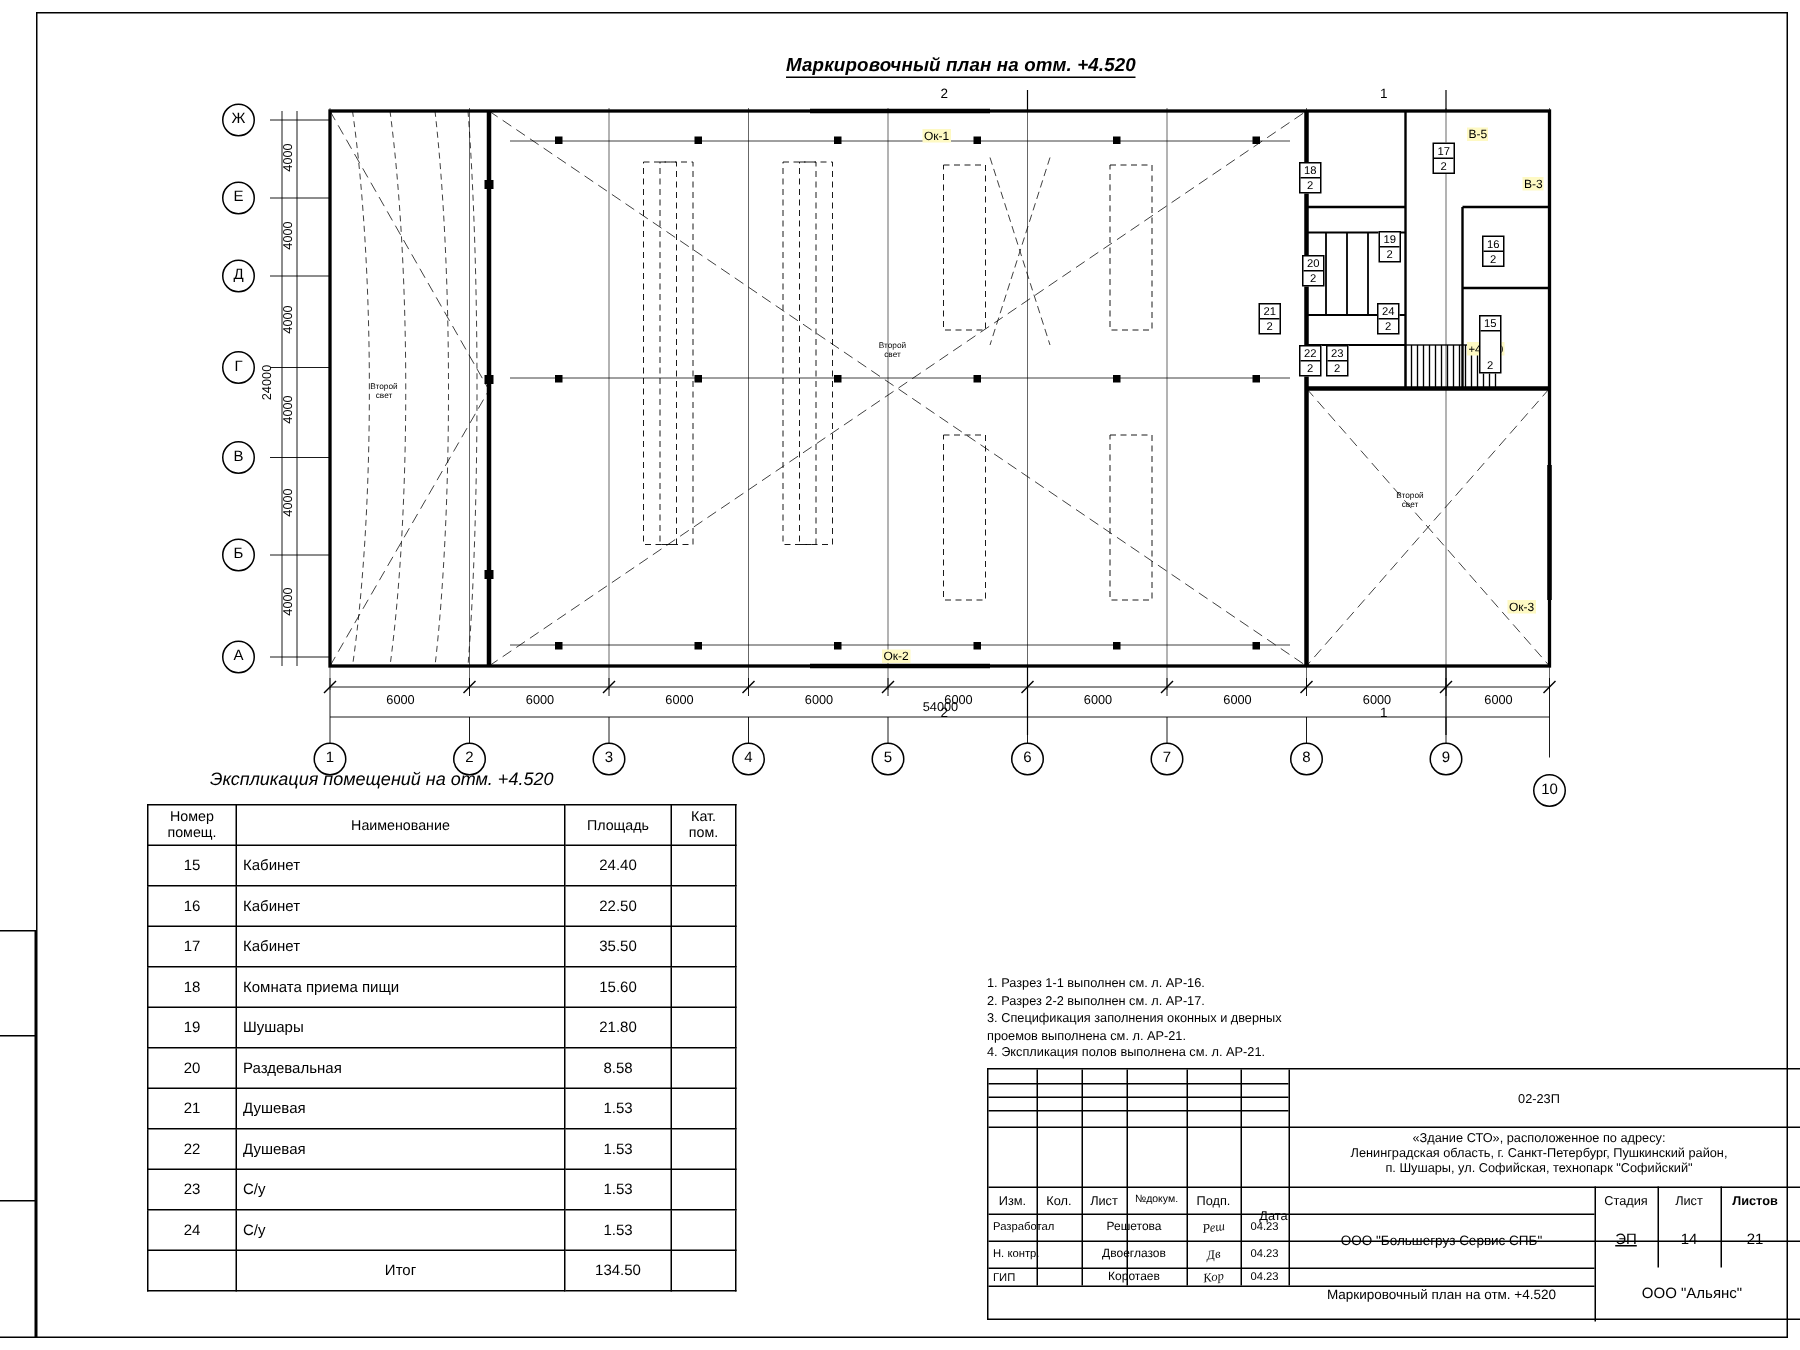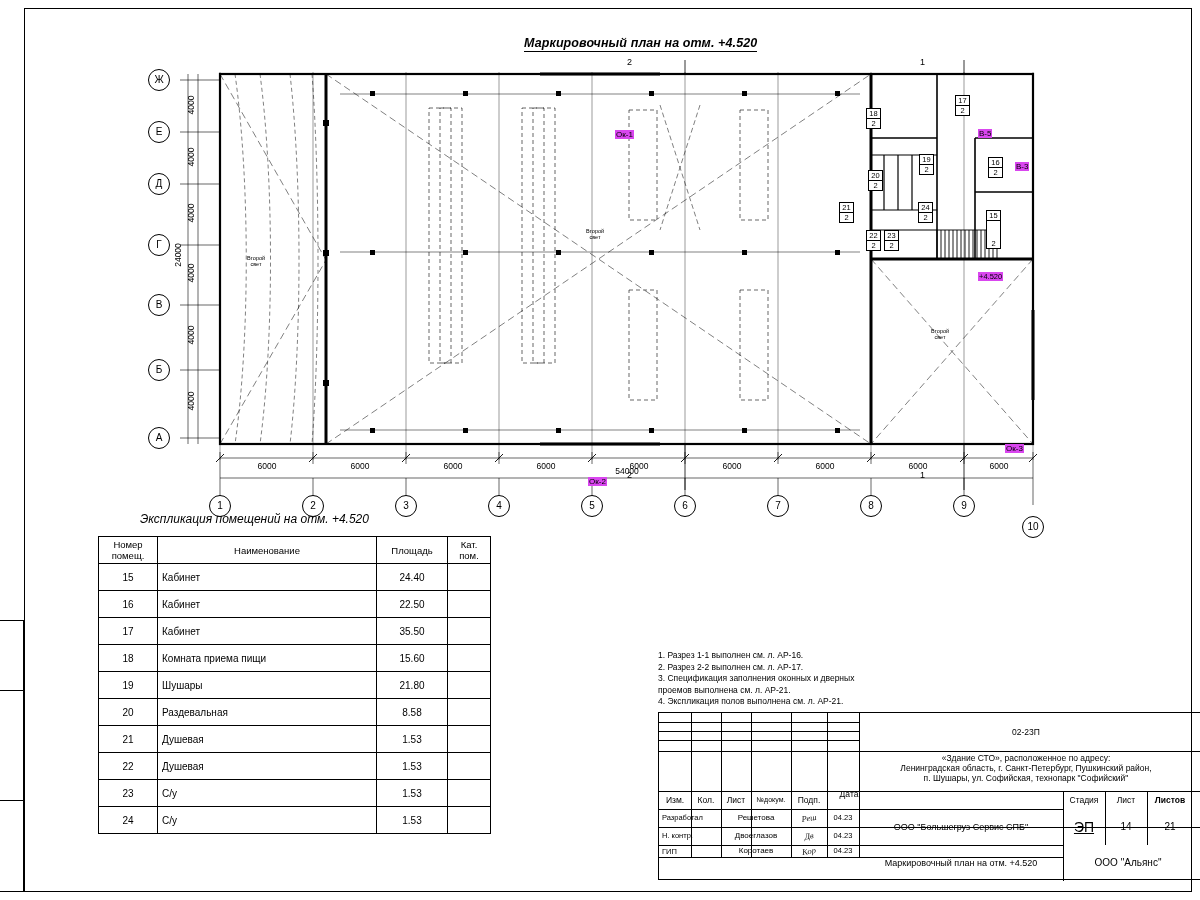--- a/index.html
+++ b/index.html
@@ -88,23 +88,22 @@
     background: #fff;
     font-size: 7.5px;
     text-align: center;
     line-height: 9px;
   }
   .room-num .top { border-bottom: 0.8px solid #000; }
   .label-sm {
     position: absolute;
     font-size: 8px;
     white-space: nowrap;
-    background: #d946ef;
+    background: #fef9c3;
     padding: 0 1px;
-    margin-top: 44px;
   }
   .label-xs {
     position: absolute;
     font-size: 5.5px;
     white-space: nowrap;
     text-align: center;
     line-height: 6px;
     color: #000;
   }
   .section-mark {
@@ -564,20 +563,26 @@
       <td class="col-name">С/у</td>
       <td class="col-area">1.53</td>
       <td class="col-cat"></td>
     </tr>
     <tr>
       <td class="col-num">24</td>
       <td class="col-name">С/у</td>
       <td class="col-area">1.53</td>
       <td class="col-cat"></td>
     </tr>
+    <tr>
+      <td class="col-num"></td>
+      <td class="col-name total-name">Итог</td>
+      <td class="col-area">134.50</td>
+      <td class="col-cat"></td>
+    </tr>
   </tbody>
 </table>
 
 <div class="notes">
   <div>1. Разрез 1-1 выполнен см. л. АР-16.</div>
   <div>2. Разрез 2-2 выполнен см. л. АР-17.</div>
   <div>3. Спецификация заполнения оконных и дверных</div>
   <div>    проемов выполнена см. л. АР-21.</div>
   <div>4. Экспликация полов выполнена см. л. АР-21.</div>
 </div>
@@ -611,21 +616,21 @@
     <div>«Здание СТО», расположенное по адресу:</div>
     <div>Ленинградская область, г. Санкт-Петербург, Пушкинский район,</div>
     <div>п. Шушары, ул. Софийская, технопарк "Софийский"</div>
   </div>
 
   <div class="cellbox" style="left:0; top:78px; width:32px; height:18px;">Изм.</div>
   <div class="cellbox" style="left:32px; top:78px; width:30px; height:18px;">Кол.</div>
   <div class="cellbox" style="left:62px; top:78px; width:30px; height:18px;">Лист</div>
   <div class="cellbox" style="left:92px; top:78px; width:40px; height:18px; font-size:7px;">№докум.</div>
   <div class="cellbox" style="left:132px; top:78px; width:36px; height:18px;">Подп.</div>
-  <div class="cellbox" style="left:168px; top:72px; width:32px; height:18px;padding-left:12px;">Дата</div>
+  <div class="cellbox" style="left:168px; top:88px; width:32px; height:18px;padding-left:12px;">Дата</div>
 
   <div class="cellbox left" style="left:0; top:96px; width:62px; height:18px; font-size:7.5px;">Разработал</div>
   <div class="cellbox" style="left:62px; top:96px; width:70px; height:18px; font-size:8px;">Решетова</div>
   <div class="cellbox sig" style="left:132px; top:96px; width:36px; height:18px;">Реш</div>
   <div class="cellbox" style="left:168px; top:96px; width:32px; height:18px; font-size:7.5px;">04.23</div>
 
   <div class="cellbox left" style="left:0; top:114px; width:62px; height:18px; font-size:7.5px;">Н. контр.</div>
   <div class="cellbox" style="left:62px; top:114px; width:70px; height:18px; font-size:8px;">Двоеглазов</div>
   <div class="cellbox sig" style="left:132px; top:114px; width:36px; height:18px;">Дв</div>
   <div class="cellbox" style="left:168px; top:114px; width:32px; height:18px; font-size:7.5px;">04.23</div>
@@ -634,18 +639,18 @@
   <div class="cellbox" style="left:62px; top:130px; width:70px; height:16px; font-size:8px;text-align:right;">Коротаев</div>
   <div class="cellbox sig" style="left:132px; top:130px; width:36px; height:16px;">Кор</div>
   <div class="cellbox" style="left:168px; top:130px; width:32px; height:16px; font-size:7.5px;">04.23</div>
 
   <div class="cellbox" style="left:200px; top:96px; width:204px; height:36px; font-size:9px;">ООО "Большегруз Сервис СПБ"</div>
   <div class="cellbox" style="left:200px; top:132px; width:204px; height:36px; font-size:9px;">Маркировочный план на отм. +4.520</div>
 
   <div class="cellbox" style="left:404px; top:78px; width:42px; height:18px; font-size:8.5px;">Стадия</div>
   <div class="cellbox" style="left:446px; top:78px; width:42px; height:18px; font-size:8.5px;">Лист</div>
   <div class="cellbox" style="left:488px; top:78px; width:46px; height:18px; font-size:8.5px;font-weight:bold;">Листов</div>
-  <div class="cellbox" style="left:404px; top:96px; width:42px; height:36px; font-size:14px;text-decoration:underline;">ЭП</div>
+  <div class="cellbox" style="left:404px; top:96px; width:42px; height:36px; font-size:10px;text-decoration:underline;">ЭП</div>
   <div class="cellbox" style="left:446px; top:96px; width:42px; height:36px; font-size:10px;">14</div>
   <div class="cellbox" style="left:488px; top:96px; width:46px; height:36px; font-size:10px;">21</div>
 
   <div class="cellbox" style="left:404px; top:132px; width:130px; height:36px; font-size:10px;">ООО "Альянс"</div>
 </div>
 
 </body></html>

